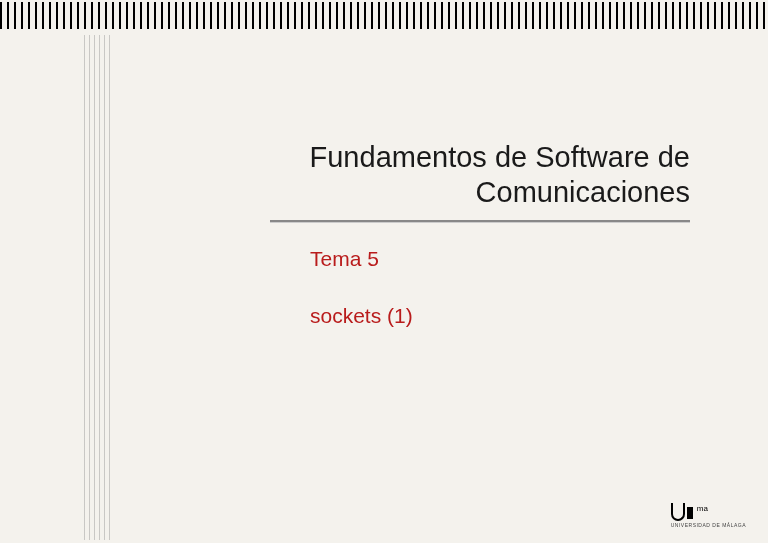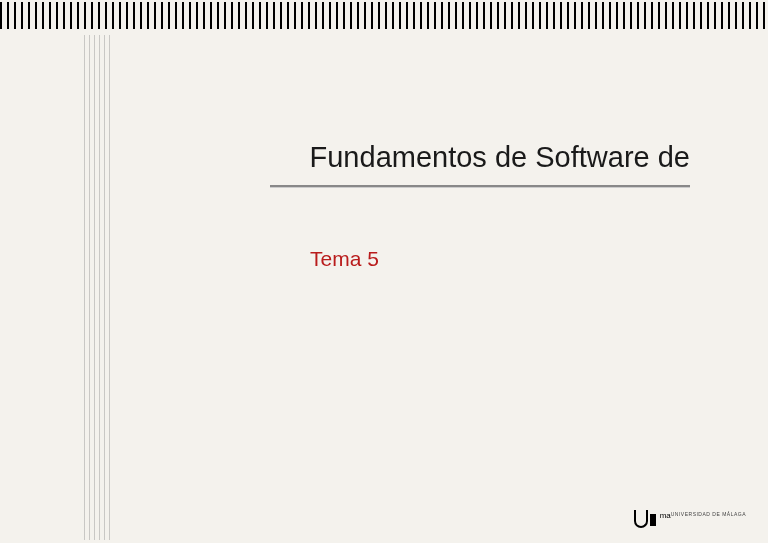--- a/index.html
+++ b/index.html
@@ -76,21 +76,21 @@
       font-size: 21px;
       color: #b91c1c;
       line-height: 1.35;
       font-weight: normal;
     }
     .logo {
       position: absolute;
       bottom: 15px;
       right: 22px;
       display: flex;
-      flex-direction: row;
+      flex-direction: column;
       align-items: flex-start;
     }
     .logo-shape {
       display: flex;
       align-items: flex-end;
       gap: 2px;
     }
     .logo-u {
       width: 14px;
       height: 18px;
@@ -120,28 +120,30 @@
   </style>
 </head>
 <body>
 
 <div class="top-stripe"></div>
 <div class="left-stripe2"></div>
 
 <div class="title-block">
   <div class="title">
     <span>Fundamentos de Software de</span><br>
+    <span>Comunicaciones</span>
   </div>
   <div class="title-rule"></div>
 </div>
 
 <div class="body-block">
   <div class="subtitle">Tema 5</div>
   <div class="subtitle">
     <br>
+    <span>sockets (1)</span>
   </div>
 </div>
 
 <div class="logo">
   <div class="logo-shape">
     <div class="logo-u"></div>
     <div class="logo-bar"></div>
     <div class="logo-ma">ma</div>
   </div>
   <div class="logo-text">UNIVERSIDAD DE MÁLAGA</div>

